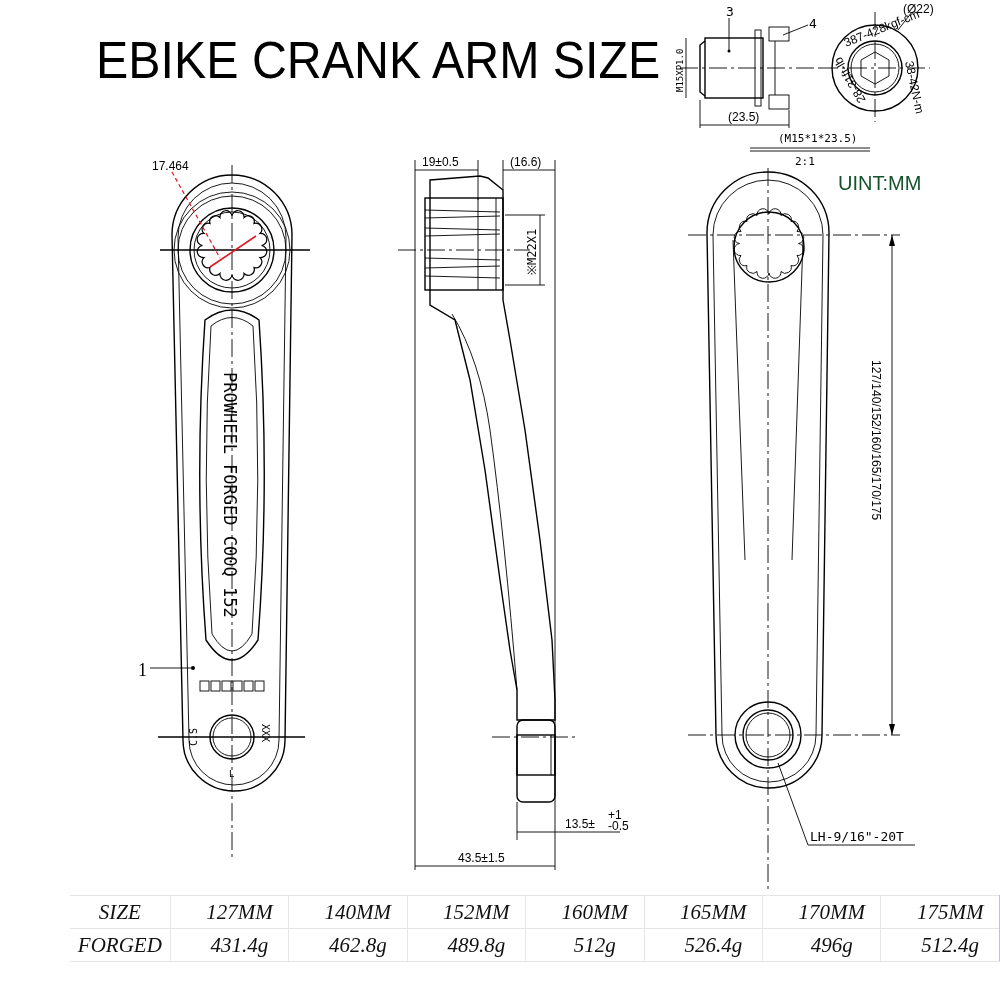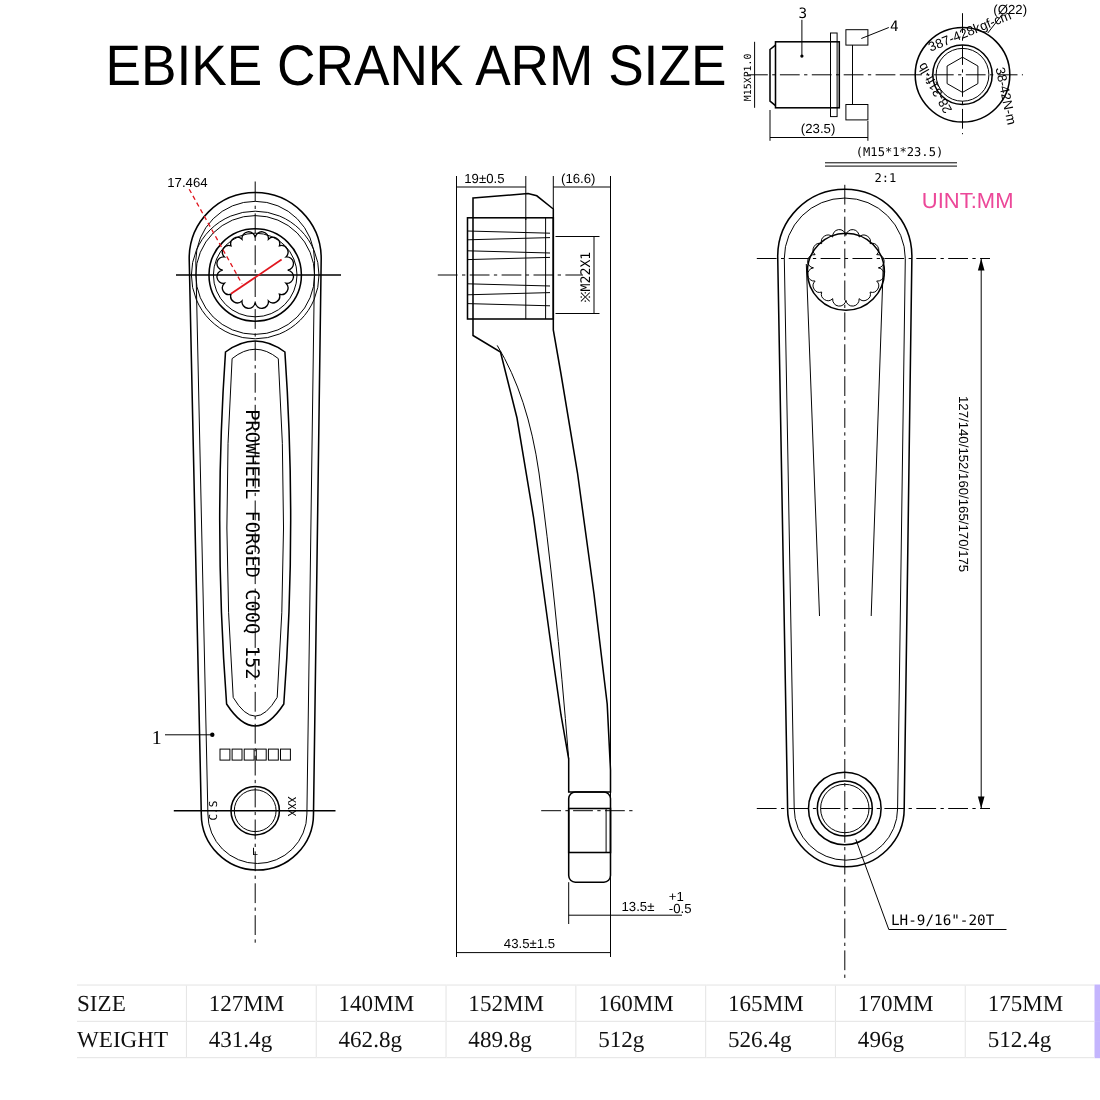--- a/index.html
+++ b/index.html
@@ -1,25 +1,25 @@
 <!DOCTYPE html>
 <html><head>
 <meta charset="utf-8">
 <style>
   html, body { margin: 0; padding: 0; background: #ffffff; }
   body { width: 1000px; height: 1000px; position: relative; overflow: hidden; font-family: "DejaVu Sans", sans-serif; color: #000; }
   .title { position: absolute; left: 96px; top: 30px; font-family: "Liberation Sans", sans-serif; font-size: 52px; letter-spacing: 0px; color: #000; white-space: nowrap; transform: scaleX(0.93); transform-origin: left top; }
-  .unit { position: absolute; left: 838px; top: 172px; font-family: "Liberation Sans", sans-serif; font-size: 20px; color: #ec4899; }
+  .unit { position: absolute; left: 838px; top: 172px; font-family: "Liberation Sans", sans-serif; font-size: 20px; color: #14532d; }
   svg.drawing { position: absolute; left: 0; top: 0; width: 1000px; height: 1000px; }
   .specs { position: absolute; left: 70px; top: 895px; border-collapse: collapse; font-family: "Liberation Serif", serif; font-size: 21px; }
-  .specs td { border-top: 1px solid #e6e6e6; border-left: 1px solid #e6e6e6; text-align: left; height: 32px; padding: 0; color: #111; }
+  .specs td { border-top: 1px solid #e6e6e6; border-left: 1px solid #e6e6e6; text-align: center; height: 32px; padding: 0; color: #111; font-style: italic; }
   .specs td:first-child { border-left: none; width: 106px; }
   .specs td.val { width: 110px; padding-left: 20px; }
   .specs tr:last-child td { border-bottom: 1px solid #e6e6e6; }
-  .specs td:last-child { border-right: 5px solid #c4b5fd; }
+  .specs td:last-child { border-right: 1px solid #c4b5fd; }
   .ln { stroke: #000; fill: none; stroke-width: 1.4; }
   .thin { stroke: #000; fill: none; stroke-width: 0.9; }
   .center { stroke: #000; fill: none; stroke-width: 0.9; stroke-dasharray: 18 4 3 4; }
   .dimt { font-family: "Liberation Sans", sans-serif; font-size: 12px; fill: #000; }
   .cad { font-family: "DejaVu Sans Mono", monospace; fill: #000; }
 </style>
 </head>
 <body>
 
 <div class="title">EBIKE CRANK ARM SIZE</div>
@@ -187,21 +187,21 @@
       <td>SIZE</td>
       <td class="val">127MM</td>
       <td class="val">140MM</td>
       <td class="val">152MM</td>
       <td class="val">160MM</td>
       <td class="val">165MM</td>
       <td class="val">170MM</td>
       <td class="val">175MM</td>
     </tr>
     <tr>
-      <td>WEIGHT</td>
+      <td>FORGED</td>
       <td class="val">431.4g</td>
       <td class="val">462.8g</td>
       <td class="val">489.8g</td>
       <td class="val">512g</td>
       <td class="val">526.4g</td>
       <td class="val">496g</td>
       <td class="val">512.4g</td>
     </tr>
   </tbody>
 </table>

